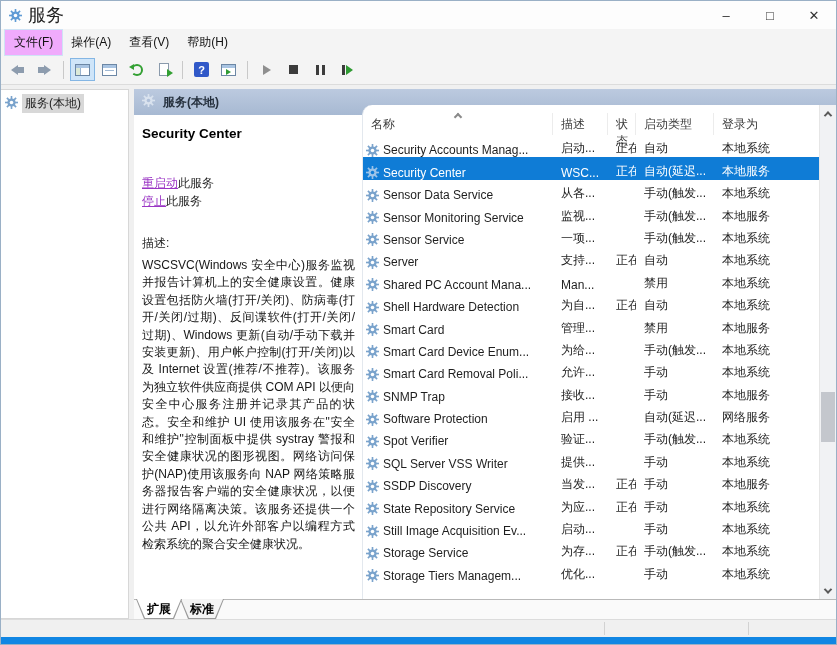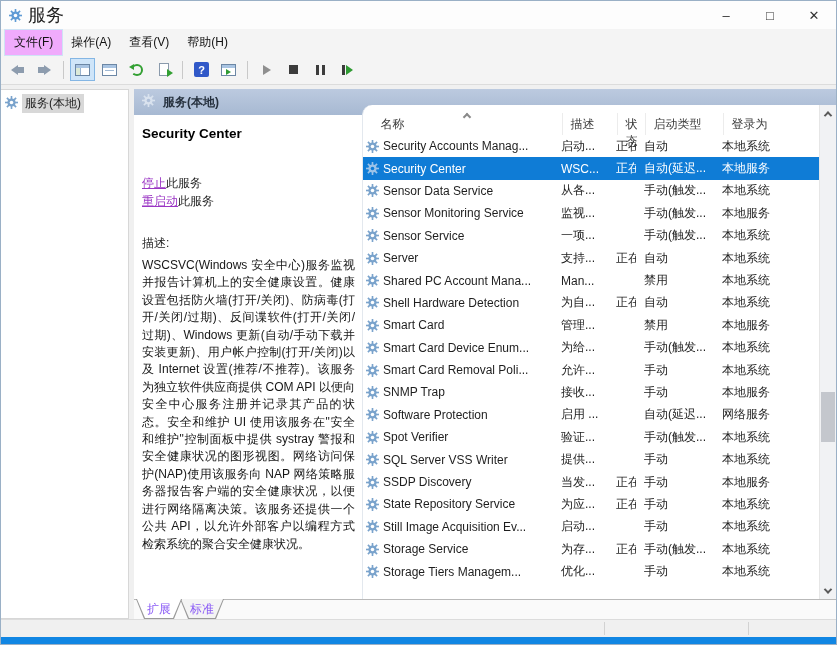--- a/index.html
+++ b/index.html
@@ -63,47 +63,47 @@
   .ext-header .txt { font-weight:bold; color:#25303d; }
   .desc-panel { position:absolute; left:0; top:26px; width:228px; bottom:20px; background:#fff; padding:10px 7px 0 8px; overflow:hidden; }
   .svc-title { font-size:13.5px; font-weight:bold; color:#000; margin-top:1px; }
   .svc-links { margin-top:33px; line-height:18px; }
   .svc-links a { color:#9a35c4; text-decoration:underline; cursor:pointer; }
   .desc-label { margin-top:25px; }
   .desc-text { margin-top:5px; line-height:17.4px; text-align:justify; color:#161616; word-break:break-all; }
 
   .list-panel { position:absolute; left:228px; right:0; top:16px; bottom:20px; background:#fff;
      border-top-left-radius:10px; border-left:1px solid #e3e8ee; overflow:hidden; }
-  .list-header { display:flex; height:30px; align-items:flex-end; padding-right:17px;justify-content:center; }
+  .list-header { display:flex; height:30px; align-items:flex-end; padding-right:17px; }
   .hcell { position:relative; height:22px; padding:3px 0 0 8px; color:#3b3b3b; border-right:1px solid #ececec; }
   .caret { position:absolute; top:1px; left:50%; width:6px; height:6px; border-top:2px solid #8a8a8a; border-right:2px solid #8a8a8a; transform:translateX(-50%) rotate(-45deg); }
   .c.name,.hcell.name { width:190px; }
   .c.desc,.hcell.desc { width:55px; }
   .c.status,.hcell.status { width:28px; }
   .c.startup,.hcell.startup { width:78px; }
   .c.logon,.hcell.logon { width:86px; border-right:none; }
   .rows { position:absolute; left:0; right:17px; top:30px; bottom:0; overflow:hidden; }
-  .svc-row { display:flex; height:22.4px; align-items:center; }
+  .svc-row { display:flex; height:22.4px; align-items:flex-end; }
   .svc-row .c { padding-left:8px; white-space:nowrap; overflow:hidden; }
   .svc-row .c.name { display:flex; align-items:center; gap:4px; padding-left:3px; }
   .svc-row.sel { background:#0f7cd6; color:#fff; }
 
   .vscroll { position:absolute; right:0; top:0; bottom:0; width:17px; background:#f1f2f4; border-left:1px solid #e6e6e6; }
   .vs-btn { position:absolute; left:0; right:0; height:17px; display:flex; align-items:center; justify-content:center; }
   .vs-btn.up { top:0; } .vs-btn.down { bottom:0; }
   .chev { width:6px; height:6px; border-top:2px solid #5a5a5a; border-right:2px solid #5a5a5a; }
   .chev.up { transform:rotate(-45deg) translate(-1px,1px); }
   .chev.down { transform:rotate(135deg) translate(-1px,1px); }
   .vs-thumb { position:absolute; left:1px; right:1px; top:287px; height:50px; background:#c4c7cd; }
 
   .tabstrip { position:absolute; left:0; right:0; bottom:0; height:20px; background:#fafafa; border-top:1px solid #b9b9b9; }
   .tab { position:absolute; top:-1px; height:20px; }
   .tab .outer { position:absolute; inset:0; background:#9a9a9a; clip-path:polygon(0 0,100% 0,calc(100% - 8px) 100%,8px 100%); }
   .tab .inner { position:absolute; inset:0 1px 1px 1px; background:#fff; clip-path:polygon(0 0,100% 0,calc(100% - 8px) 100%,8px 100%);
-     display:flex; align-items:flex-start; justify-content:center; padding-top:2px; color:#8b5cf6; }
+     display:flex; align-items:flex-start; justify-content:center; padding-top:2px; color:#000000;font-weight:bold; }
   .tab.t0 { left:2px; width:46px; z-index:2; }
   .tab.t1 { left:46px; width:44px; z-index:1; }
   .tab.t1 .inner { background:#f4f4f4; }
 
   
   .statusbar { position:absolute; left:0; right:0; bottom:7px; height:18px; background:#f0f0f0; border-top:1px solid #dcdcdc; }
   .st-sep { position:absolute; top:2px; bottom:2px; width:1px; background:#d2d2d2; }
   .st-sep.s1 { left:603px; } .st-sep.s2 { left:747px; }
   .bottom-strip { position:absolute; left:0; right:0; bottom:0; height:7px; background:#1186e3; }
 </style>
@@ -227,22 +227,22 @@
                 </g>
                 <circle cx="8" cy="8" r="2.2" fill="#aebfd8"></circle>
               </svg>
             </span></span>
         <span class="txt">服务(本地)</span>
       </div>
 
       <div class="desc-panel">
         <div class="svc-title">Security Center</div>
         <div class="svc-links">
+          <div><a>重启动</a><span>此服务</span></div>
           <div><a>停止</a><span>此服务</span></div>
-          <div><a>重启动</a><span>此服务</span></div>
         </div>
         <div class="desc-label">描述:</div>
         <div class="desc-text">WSCSVC(Windows 安全中心)服务监视并报告计算机上的安全健康设置。健康设置包括防火墙(打开/关闭)、防病毒(打开/关闭/过期)、反间谍软件(打开/关闭/过期)、Windows 更新(自动/手动下载并安装更新)、用户帐户控制(打开/关闭)以及 Internet 设置(推荐/不推荐)。该服务为独立软件供应商提供 COM API 以便向安全中心服务注册并记录其产品的状态。安全和维护 UI 使用该服务在"安全和维护"控制面板中提供 systray 警报和安全健康状况的图形视图。网络访问保护(NAP)使用该服务向 NAP 网络策略服务器报告客户端的安全健康状况，以便进行网络隔离决策。该服务还提供一个公共 API，以允许外部客户以编程方式检索系统的聚合安全健康状况。</div>
       </div>
 
       <div class="list-panel">
         <div class="list-header" id="list-header">
             <div class="hcell name"><span class="caret"></span><span>名称</span></div>
             <div class="hcell desc"><span>描述</span></div>
             <div class="hcell status"><span>状态</span></div>

